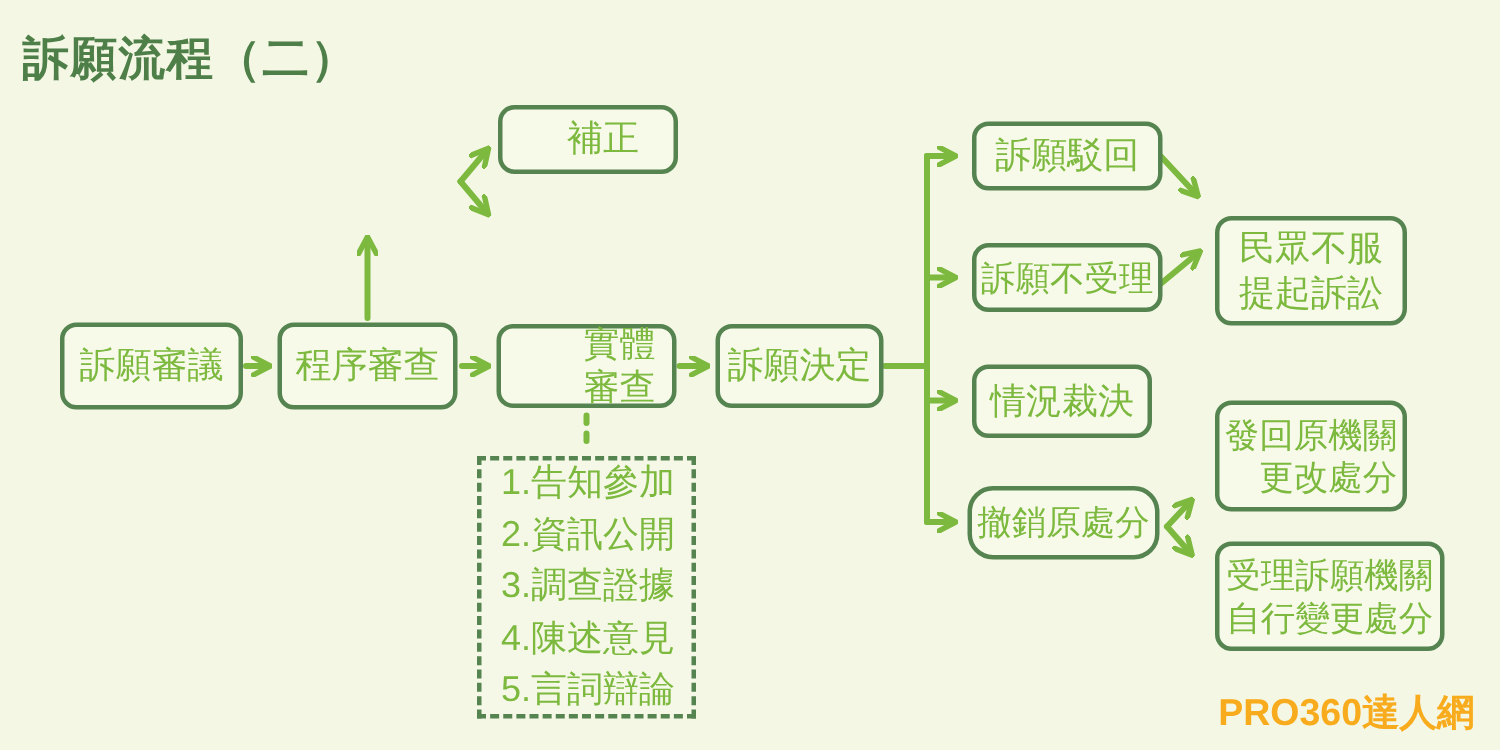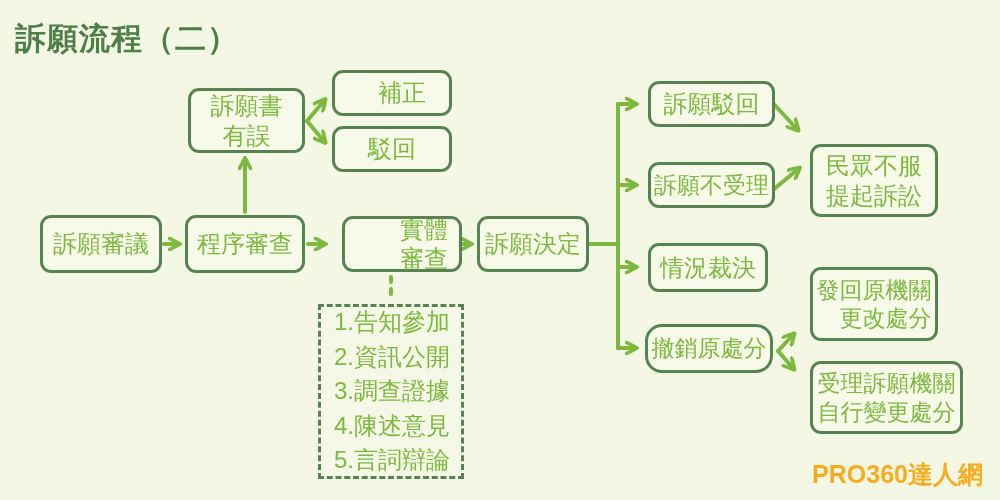--- a/index.html
+++ b/index.html
@@ -41,21 +41,21 @@
     justify-content: center;
     text-align: center;
     font-size: 24px;
     font-weight: 500;
     line-height: 1.22;
     white-space: pre-line;
     z-index: 1;
   }
   #n-deliberation   { left: 40px;  top: 215px; width: 122px; height: 58px; }
   #n-procedural     { left: 185px; top: 215px; width: 120px; height: 58px; }
-  #n-substantive    { left: 342px; top: 216px; width: 120px; height: 56px; padding-left: 44px; }
+  #n-substantive    { left: 331px; top: 216px; width: 120px; height: 56px; padding-left: 44px; }
   #n-decision       { left: 477px; top: 216px; width: 112px; height: 56px; }
   #n-letter-error   { left: 188px; top: 88px;  width: 117px; height: 65px; }
   #n-correction     { left: 332px; top: 70px;  width: 120px; height: 46px; padding-left: 20px; }
   #n-rejection      { left: 332px; top: 126px; width: 120px; height: 46px; }
   #n-appeal-rejected{ left: 648px; top: 81px;  width: 127px; height: 46px; }
   #n-not-accepted   { left: 648px; top: 162px; width: 127px; height: 46px; font-size: 23px; }
   #n-lawsuit        { left: 810px; top: 117px; width: 128px; height: 73px; margin-top: 27px; }
   #n-circumstance   { left: 648px; top: 243px; width: 120px; height: 49px; }
   #n-revoke         { left: 645px; top: 324px; width: 128px; height: 49px; font-size: 23px; border-radius: 17px; }
   #n-return         { left: 810px; top: 267px; width: 128px; height: 74px; font-size: 23px; text-align: right; }
@@ -118,24 +118,21 @@
       <line x1="778" y1="351" x2="792" y2="367" marker-end="url(#ah)"></line>
     </g>
   </svg>
 
   <div class="page-title">訴願流程（二）</div>
 
   <div class="node" id="n-deliberation">訴願審議</div>
   <div class="node" id="n-procedural">程序審查</div>
   <div class="node" id="n-substantive">實體審查</div>
   <div class="node" id="n-decision">訴願決定</div>
-  <div class="node" id="n-letter-error">訴願書
-有誤</div>
   <div class="node" id="n-correction">補正</div>
-  <div class="node" id="n-rejection">駁回</div>
   <div class="node" id="n-appeal-rejected">訴願駁回</div>
   <div class="node" id="n-not-accepted">訴願不受理</div>
   <div class="node" id="n-lawsuit">民眾不服
 提起訴訟</div>
   <div class="node" id="n-circumstance">情況裁決</div>
   <div class="node" id="n-revoke">撤銷原處分</div>
   <div class="node" id="n-return">發回原機關
 更改處分</div>
   <div class="node" id="n-self-change">受理訴願機關
 自行變更處分</div>

